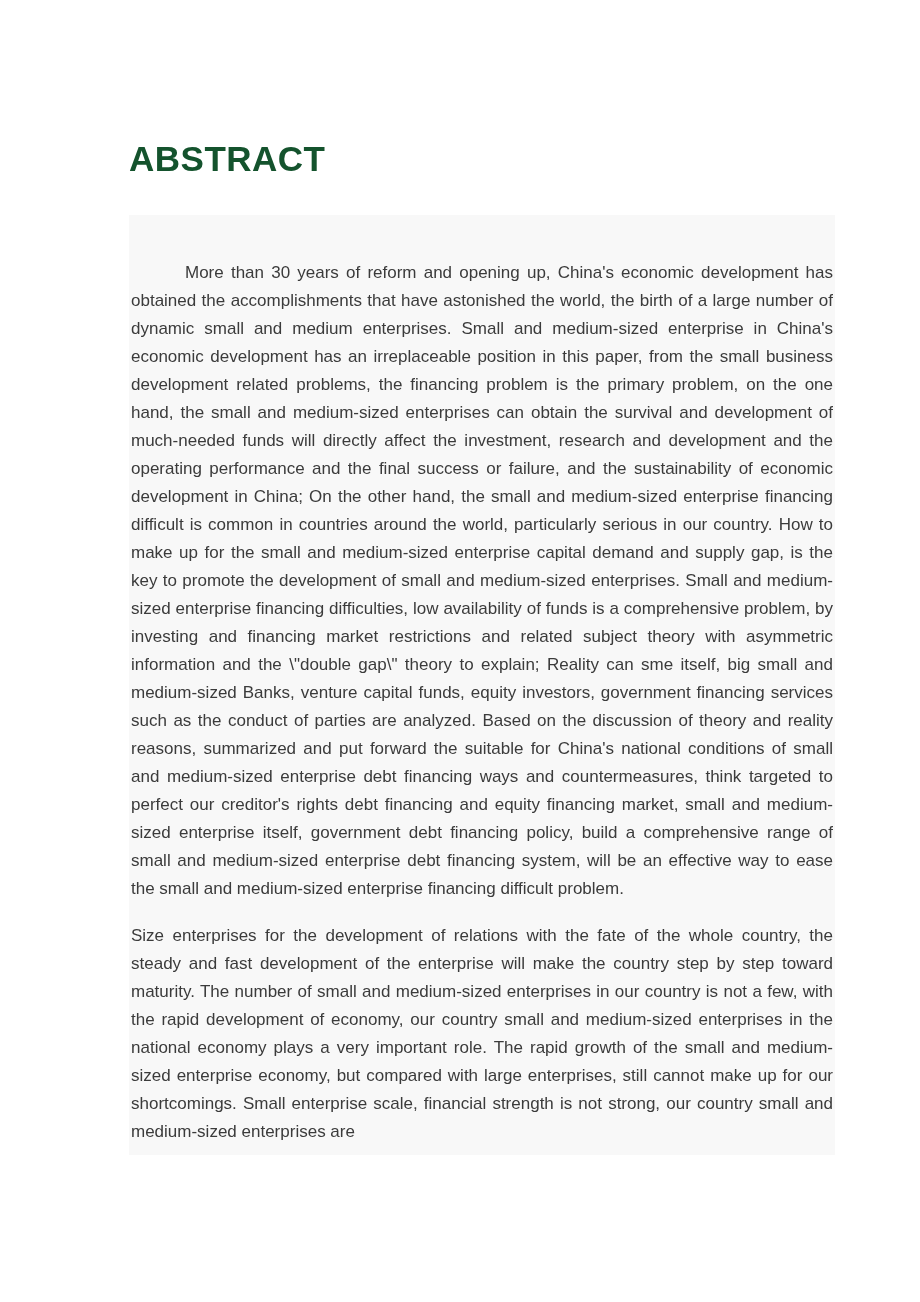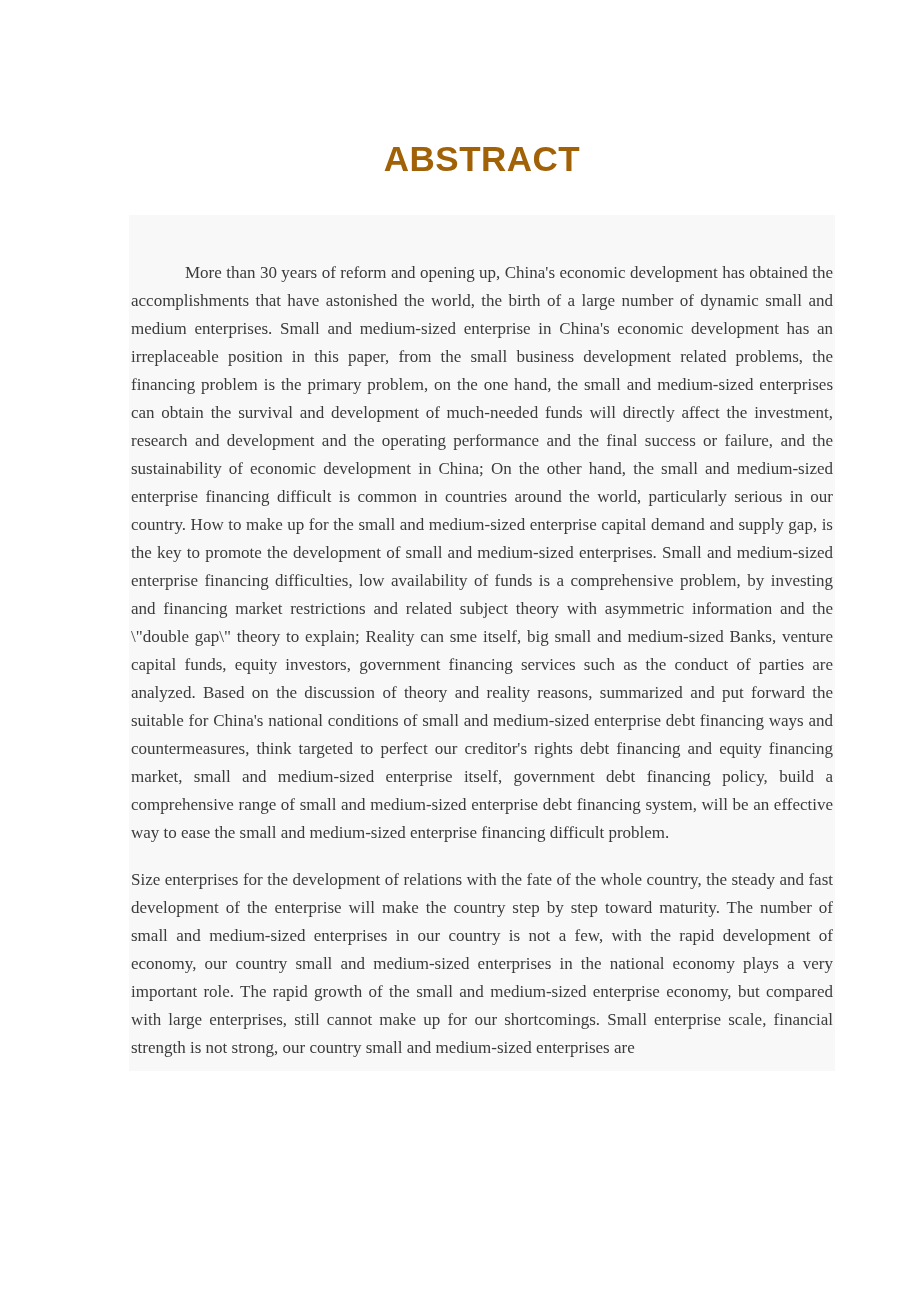--- a/index.html
+++ b/index.html
@@ -15,34 +15,32 @@
   }
   .page {
     position: relative;
     width: 920px;
     height: 1302px;
     background: #ffffff;
   }
   .page-title {
     margin: 140px 0 0 129px;
     width: 706px;
-    text-align: center;
     font-size: 35px;
     line-height: 37px;
     font-weight: bold;
-    color: #a16207;
+    color: #14532d;
     letter-spacing: 0.5px;
   }
   .abstract-box {
     margin: 38px 0 0 129px;
     width: 706px;
     box-sizing: border-box;
     background: #f8f8f8;
     padding: 44px 2px 9px 2px;
-    font-family: Liberation Serif, serif;
   }
   .abstract-box p {
     margin: 0;
     font-size: 17px;
     line-height: 28px;
     color: #3b3b3b;
     text-align: justify;
   }
   .abstract-box p + p {
     margin-top: 19px;

